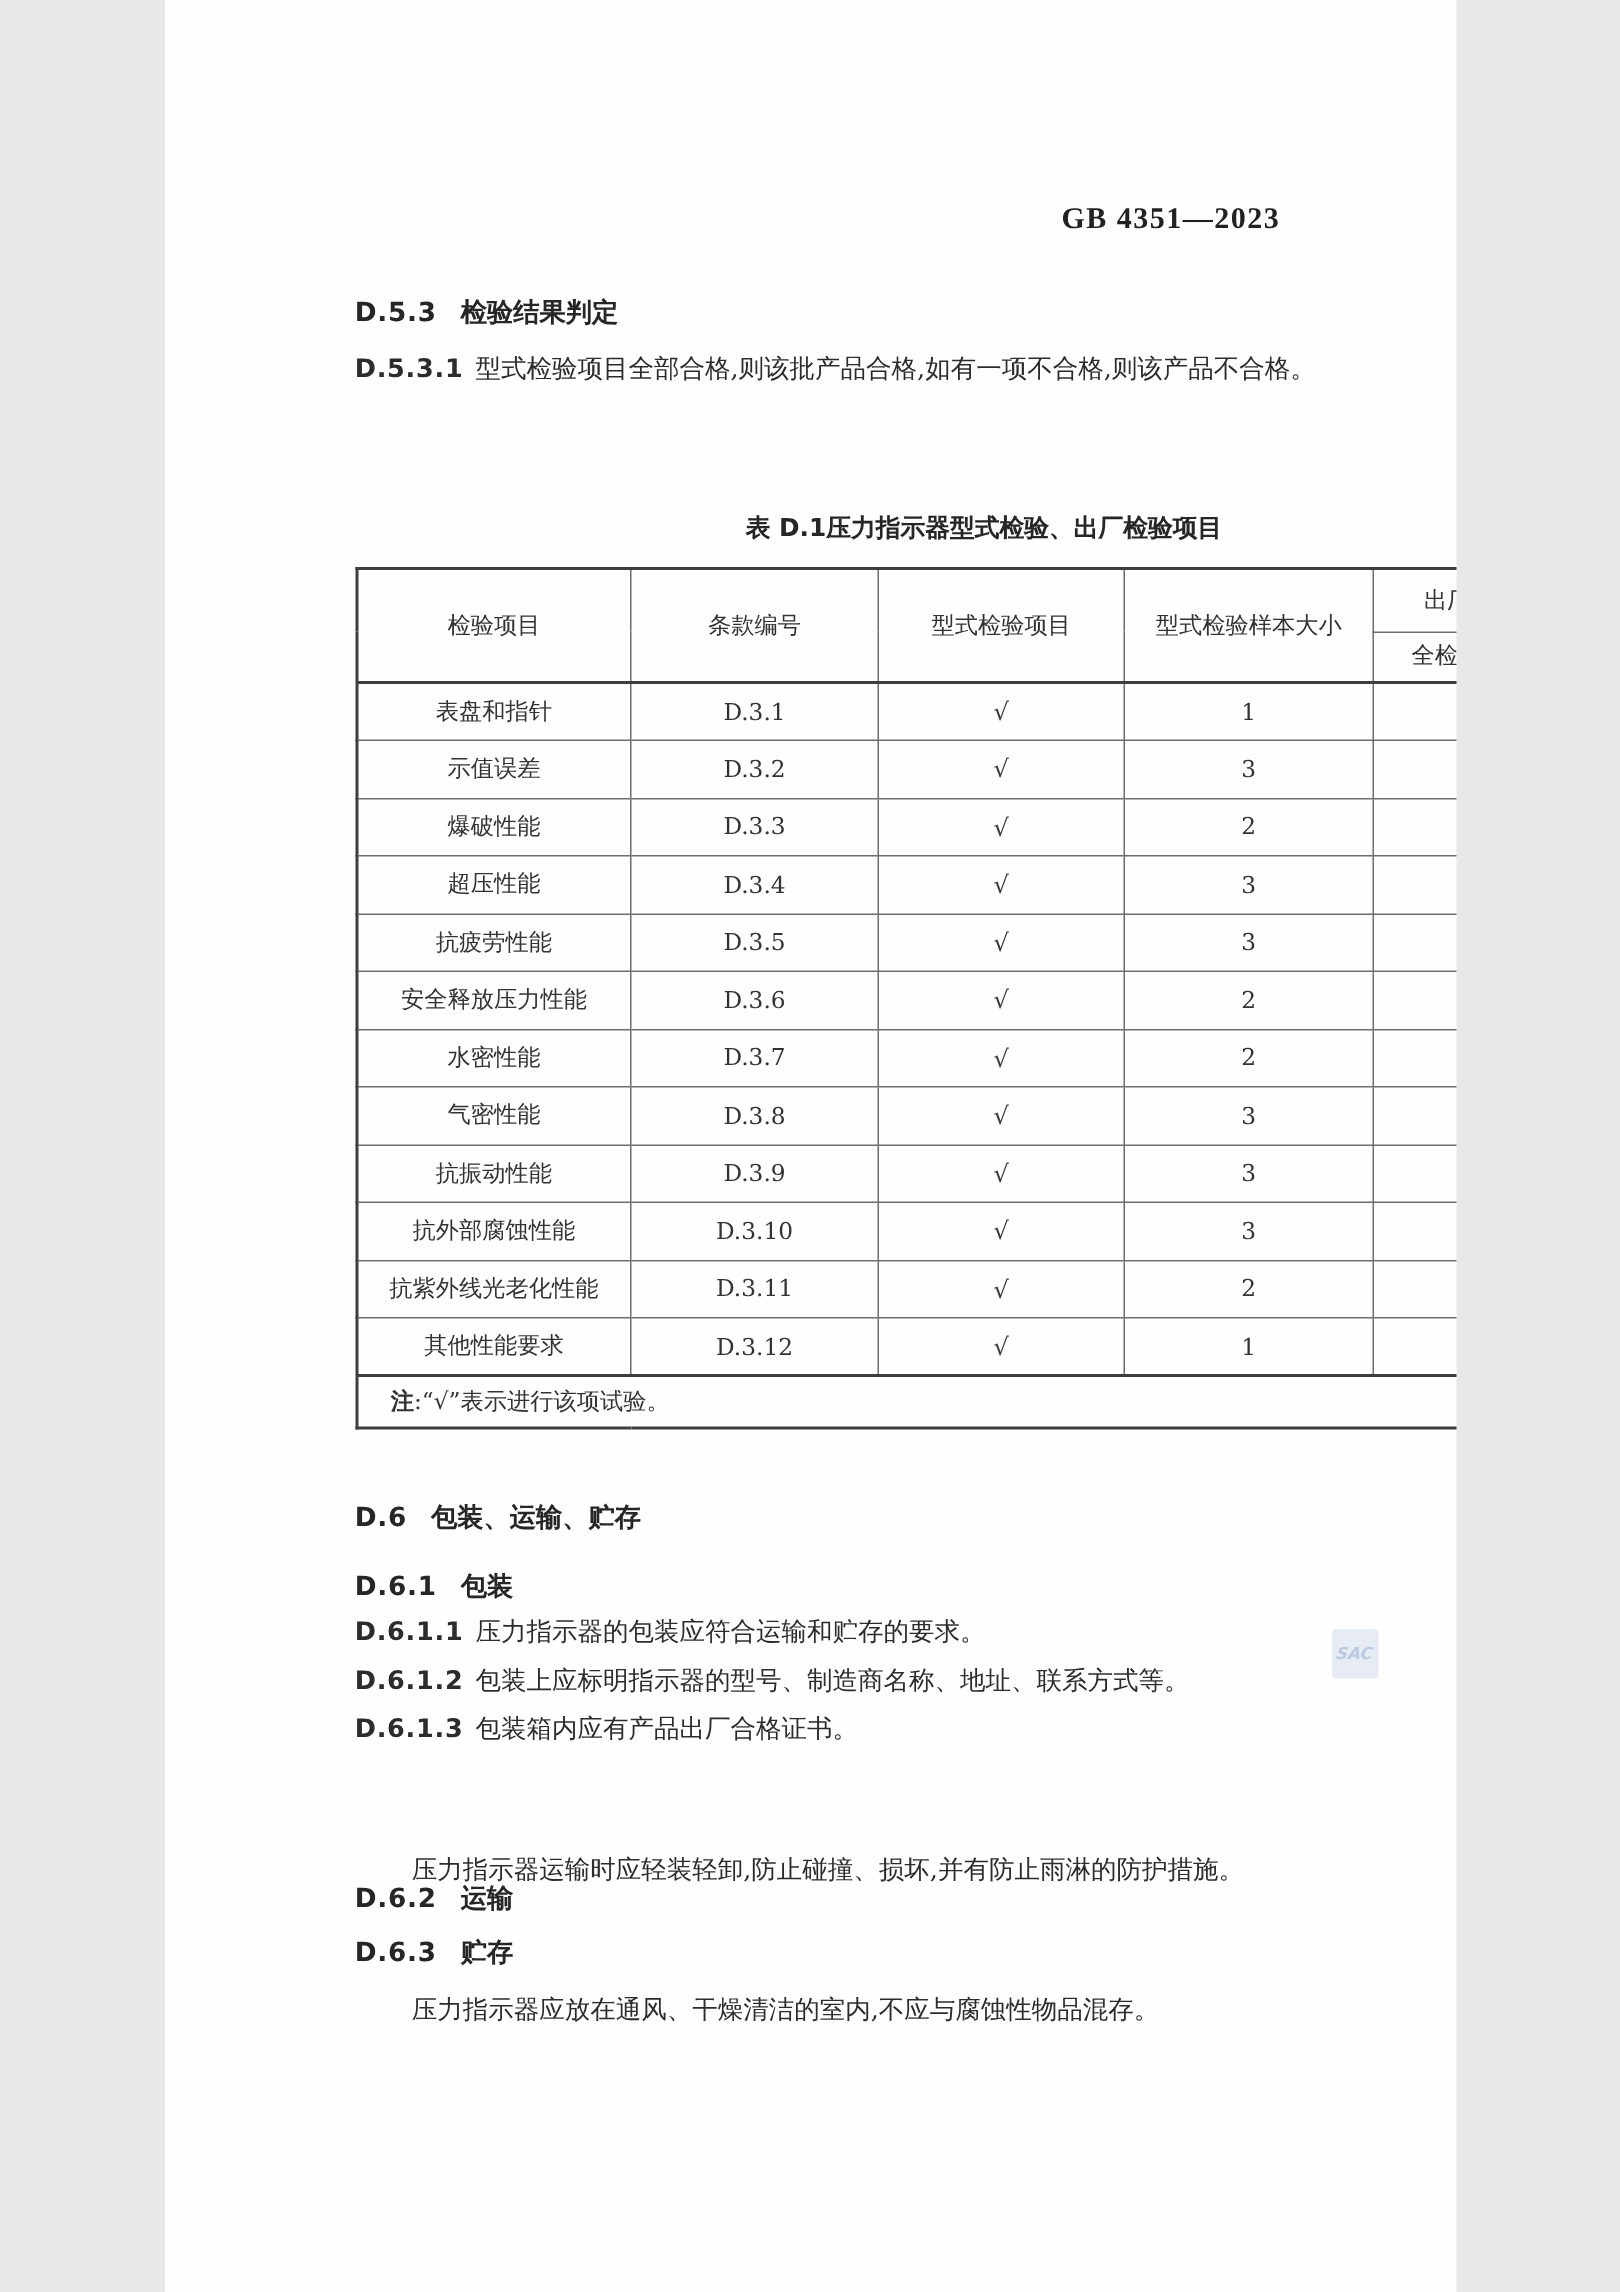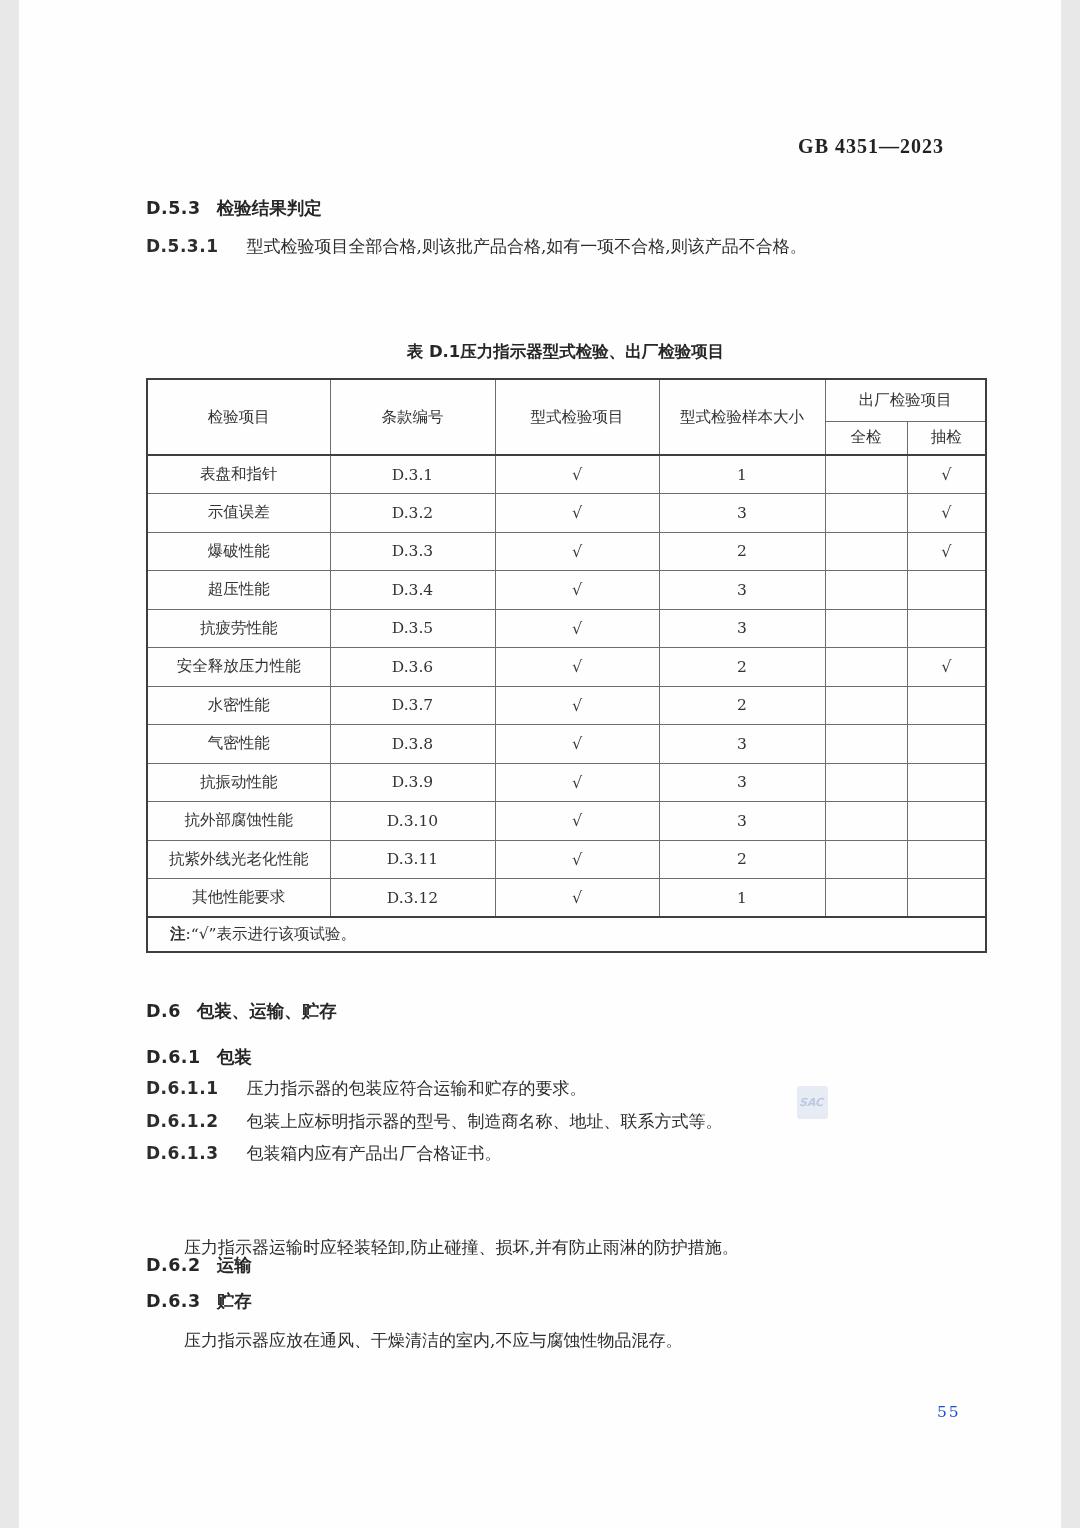--- a/index.html
+++ b/index.html
@@ -1,19 +1,19 @@
 <!DOCTYPE html>
 <html><head>
 <meta charset="utf-8">
 <style>
   * { margin: 0; padding: 0; box-sizing: border-box; }
   html, body { background: #e8e8e8; }
   .page {
     position: relative;
-    width: 1042px;
+    width: 861px;
     height: 1528px;
     margin: 0 auto;
     background: #fefefe;
     color: #2e2e2e;
     font-family: "DejaVu Serif", "Liberation Serif", serif;
     overflow: hidden;
   }
   .abs { position: absolute; }
   .doc-number {
     top: 135px;
@@ -37,21 +37,21 @@
     left: 127px;
     width: 847px;
     font-size: 17px;
     line-height: 33px;
     color: #2c2c2c;
     text-align: justify;
   }
   .para .p-num {
     font-family: "DejaVu Sans", "Liberation Sans", sans-serif;
     font-weight: bold;
-    margin-right: 28px;
+    margin-right: 8px;
     letter-spacing: 0.5px;
     white-space: nowrap;
   }
   .para.indent { padding-left: 38px; }
   .table-title {
     left: 127px;
     width: 839px;
     top: 341px;
     text-align: center;
     font-family: "DejaVu Sans", "Liberation Sans", sans-serif;

